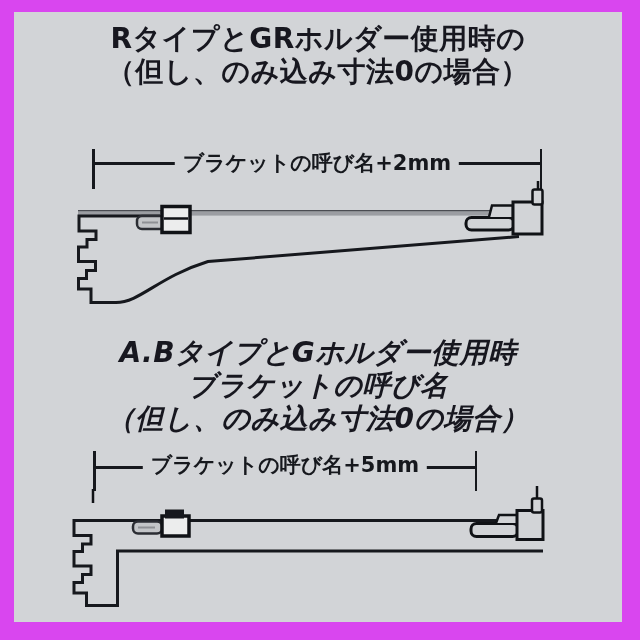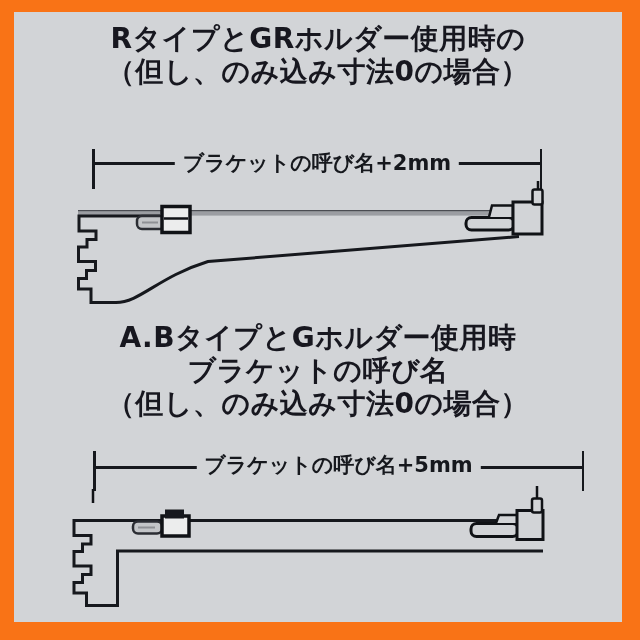--- a/index.html
+++ b/index.html
@@ -1,25 +1,25 @@
 <!DOCTYPE html>
 <html><head>
 <meta charset="utf-8">
 <style>
   html,body{margin:0;padding:0;background:#ffffff;}
-  .stage{position:relative;width:640px;height:640px;background:#f97316;overflow:hidden;
+  .stage{position:relative;width:640px;height:640px;background:#d946ef;overflow:hidden;
          font-family:"DejaVu Sans",sans-serif;}
   .panel{position:absolute;left:14px;top:12px;width:608px;height:610px;background:#d2d4d7;}
   .title-block{position:absolute;left:14px;width:608px;text-align:center;color:#17171f;
                font-weight:bold;font-size:28px;line-height:33px;letter-spacing:0.5px;}
   #title-1{top:22px;}
-  #title-2{top:321px;}
+  #title-2{top:336px;font-style:italic;}
   .dim{position:absolute;height:40px;text-align:center;}
   #dim-1{left:92px;top:149px;width:450px;}
-  #dim-2{left:93px;top:451px;width:491px;text-decoration:underline;}
+  #dim-2{left:93px;top:451px;width:384px;text-decoration:underline;}
   .dim .line{position:absolute;left:1px;right:1px;height:2.5px;background:#16181d;}
   #dim-1 .line{top:13px;}
   #dim-2 .line{top:15px;}
   .dim .tick{position:absolute;top:0;width:2.5px;height:40px;background:#16181d;}
   .dim .tick.left{left:0;}
   .dim .tick.right{right:0;}
   .dim .label{position:absolute;left:50%;transform:translateX(-50%);top:1px;
               background:#d2d4d7;padding:0 8px;white-space:nowrap;
               color:#16181d;font-weight:bold;font-size:21px;line-height:26px;}
   svg.draw{position:absolute;left:0;width:640px;}

